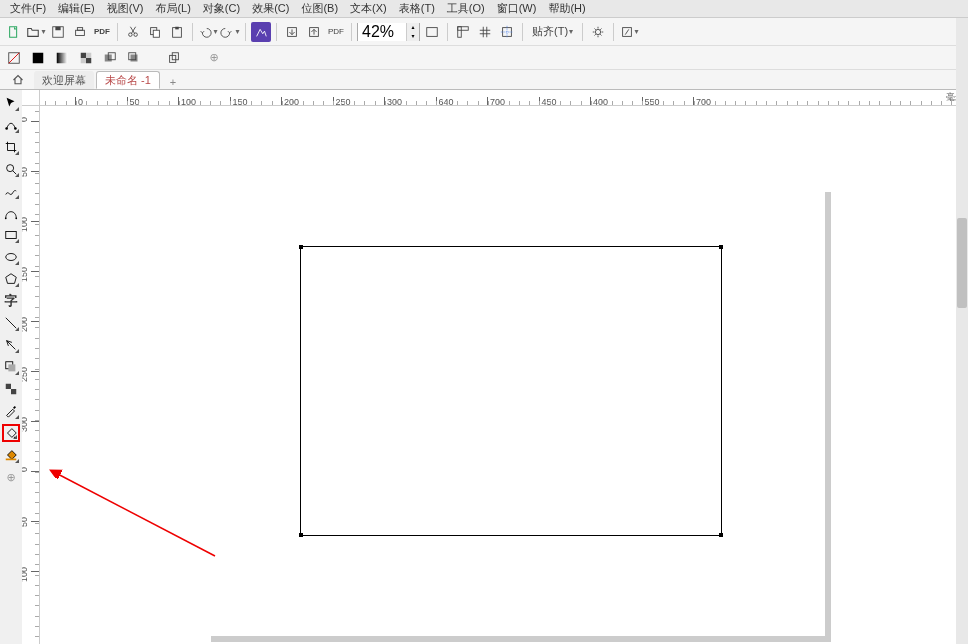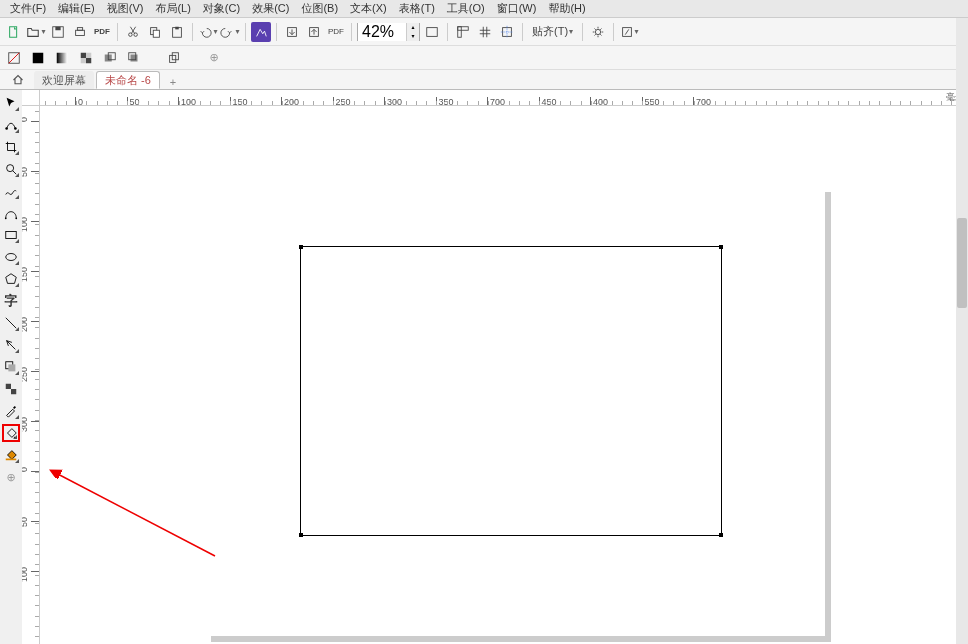--- a/index.html
+++ b/index.html
@@ -266,21 +266,21 @@
 </div>
 
 <div class="docstrip">
   <span class="doctab home">
       <svg width="12" height="12" viewBox="0 0 16 16">
         <path d="M2 8l6-6 6 6M4 7v6h8V7" fill="none" stroke="#555" stroke-width="1.5"></path>
       </svg>
     </span>
   <span class="doctab welcome">欢迎屏幕</span>
   <span class="doctab active">
-      <span>未命名 -6</span>
+      <span>未命名 -1</span>
     </span>
   <span class="plus-tab">+</span>
 </div>
 
 <div class="main-area">
 
   <div class="toolbox">
     <span class="tool flyout">
         <svg class="ico" viewBox="0 0 16 16">
           <path d="M3 2l3 10 2-4 4-2z" fill="#000"></path>
@@ -381,21 +381,21 @@
     <div class="ruler-corner"></div>
     <div class="ruler-h">
       <span class="ruler-unit">毫米</span>
     <div class="tick-major" style="left: 35px;">0</div>
         <div class="tick-major" style="left: 86.5px;">50</div>
         <div class="tick-major" style="left: 138px;">100</div>
         <div class="tick-major" style="left: 189.5px;">150</div>
         <div class="tick-major" style="left: 241px;">200</div>
         <div class="tick-major" style="left: 292.5px;">250</div>
         <div class="tick-major" style="left: 344px;">300</div>
-        <div class="tick-major" style="left: 395.5px;">350</div>
+        <div class="tick-major" style="left: 395.5px;">640</div>
         <div class="tick-major" style="left: 447px;">700</div>
         <div class="tick-major" style="left: 498.5px;">450</div>
         <div class="tick-major" style="left: 550px;">400</div>
         <div class="tick-major" style="left: 601.5px;">550</div>
         <div class="tick-major" style="left: 653px;">700</div>
         <div class="tick-minor" style="left: 5px;"></div>
         <div class="tick-minor" style="left: 15.3px;"></div>
         <div class="tick-minor" style="left: 25.6px;"></div>
         <div class="tick-minor" style="left: 35.9px;"></div>
         <div class="tick-minor" style="left: 46.2px;"></div>

